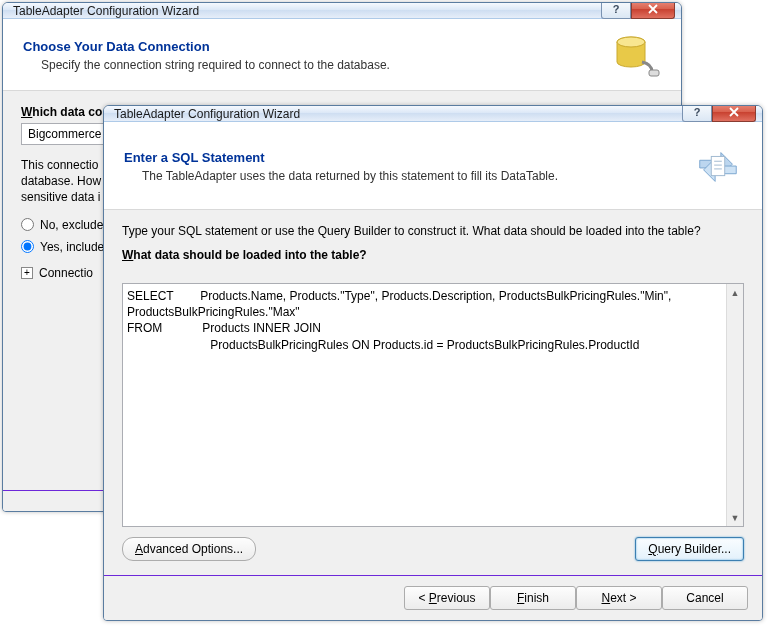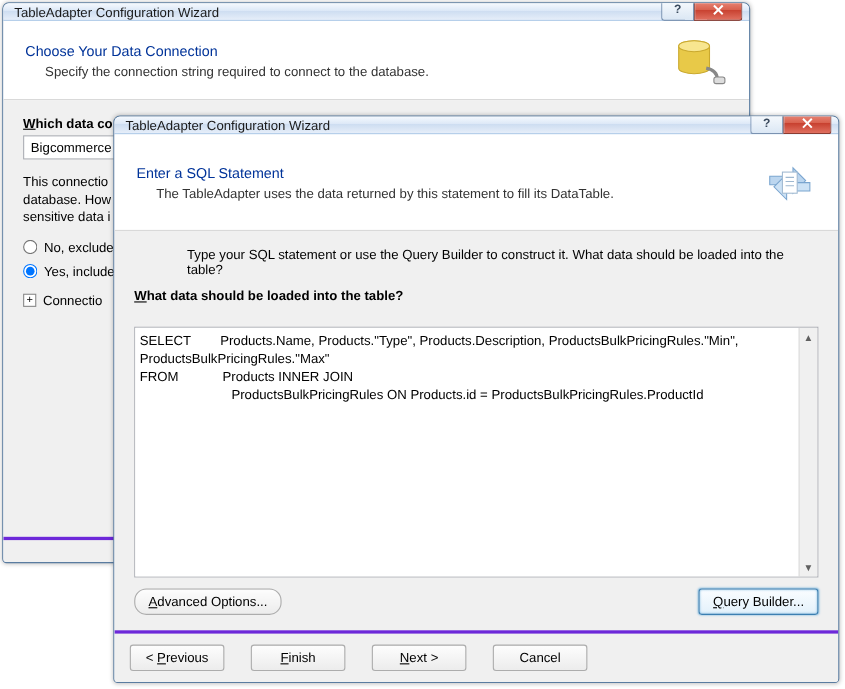--- a/index.html
+++ b/index.html
@@ -66,21 +66,21 @@
   .header-panel {
     background: #fff;
     padding: 14px 20px 12px 20px;
     border-bottom: 1px solid #d9d9d9;
     display: flex;
     align-items: center;
   }
   .header-text h1 {
     margin: 0 0 4px 0;
     font-size: 13px;
-    font-weight: normal;
+    font-weight: bold;
     color: #003399;
   }
   .header-text p {
     margin: 0;
     font-size: 12px;
     color: #333;
     padding-left: 18px;
   }
   .header-icon {
     margin-left: auto;
@@ -124,42 +124,43 @@
   .para { font-size: 12px; margin: 2px 0 8px 0; line-height: 1.35; }
   .radio-row { display: flex; align-items: center; gap: 6px; margin: 4px 0; font-size: 12px; }
   .radio-row input { margin: 0; }
   .expander { display: flex; align-items: center; gap: 6px; margin-top: 8px; font-size: 12px; }
   .expander .box {
     width: 12px; height: 12px; border:1px solid #888; background:#fff;
     display:flex; align-items:center; justify-content:center; font-size:10px; line-height:1;
   }
   .footer-panel {
     background: #f0f0f0;
-    border-top: 3px solid #6d28d9;
+    border-top: 1px solid #6d28d9;
     padding: 10px 14px;
     display: flex;
-    gap: 24px;
+    justify-content: flex-end;
+    gap: 0;
   }
   .btn {
     min-width: 86px;
     height: 24px;
     border: 1px solid #acacac;
     background: linear-gradient(#fdfdfd,#ececec);
     font-size: 12px;
     padding: 0 12px;
     border-radius: 3px;
     cursor: pointer;
   }
   .btn .u { text-decoration: underline; }
   .btn.focused {
     border: 1px solid #3c7fb1;
     box-shadow: 0 0 2px #5ca7d8 inset, 0 0 2px #5ca7d8;
     background: linear-gradient(#fafdff,#e3f1fb);
   }
-  .instr { font-size: 12px; margin-bottom: 10px; margin-left: 48px; }
+  .instr { font-size: 12px; margin-bottom: 10px; }
   .sql-label { font-size: 12px; font-weight: bold; margin-bottom: 21px; }
   .sql-label .u { text-decoration: underline; }
   .textarea-wrap {
     flex: 1;
     border: 1px solid #abadb3;
     background: #fff;
     position: relative;
     display: flex;
   }
   .textarea-wrap textarea {

